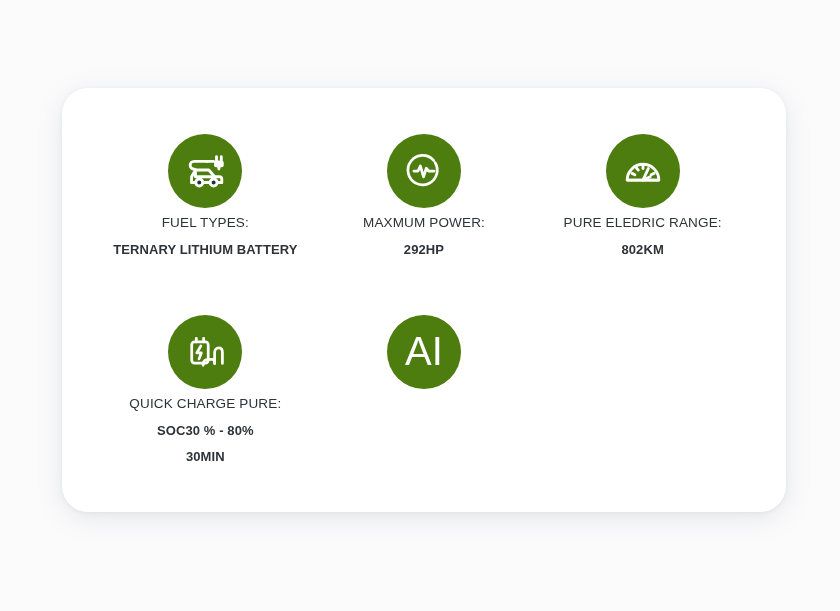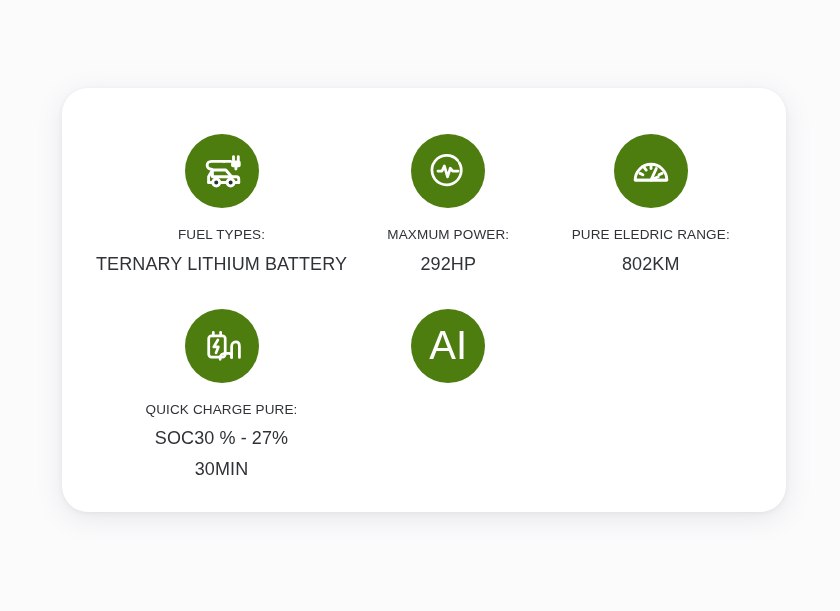--- a/index.html
+++ b/index.html
@@ -64,44 +64,44 @@
     color: #ffffff;
     font-family: "Liberation Sans", sans-serif;
     font-size: 40px;
     font-weight: 400;
     letter-spacing: 0px;
     line-height: 1;
     padding-bottom: 2px;
   }
 
   .spec-lines {
-    margin-top: 20px;
+    margin-top: 8px;
     text-align: center;
     display: flex;
     flex-direction: column;
     align-items: center;
   }
 
   .spec-label {
     font-size: 13.5px;
     color: #2e3338;
     letter-spacing: 0.15px;
     line-height: 1;
     white-space: nowrap;
     font-weight: 400;
   }
 
   .spec-value {
-    font-size: 18px;
+    font-size: 13px;
     color: #2e3338;
     letter-spacing: 0.1px;
     line-height: 1;
     margin-top: 13px;
     white-space: nowrap;
-    font-weight: 400;
+    font-weight: 700;
   }
   .spec-value.second { margin-top: 13px; }
 </style>
 </head>
 <body>
 
 <div id="spec-card">
   <div class="spec-grid">
 
     <div class="spec-item">
@@ -163,21 +163,21 @@
           <rect x="9.5" y="13" width="18" height="23" rx="3"></rect>
           <path d="M14.5 9 L14.5 13 M22.5 9 L22.5 13"></path>
           <path d="M19.5 17.5 L15 25 L20 25 L17.5 31.5"></path>
           <path d="M27.5 32 L31.5 32 C33.5 32 34.5 33.5 34.5 35 L34.5 36.5"></path>
           <path d="M27.5 32 C24.5 32 22 34 22 37 L22 38.5"></path>
           <path d="M34.5 36.5 L34.5 24.5 C34.5 21.5 36.5 19.5 39 19.5 C41.5 19.5 43 21.5 43 24.5 L43 36.5"></path>
         </svg>
       </div>
       <div class="spec-lines">
         <div class="spec-label">QUICK CHARGE PURE:</div>
-        <div class="spec-value">SOC30 % - 27%</div>
+        <div class="spec-value">SOC30 % - 80%</div>
         <div class="spec-value second">30MIN</div>
       </div>
     </div>
 
     <div class="spec-item">
       <div class="icon-circle">
         <span class="ai-text">AI</span>
       </div>
     </div>
 

